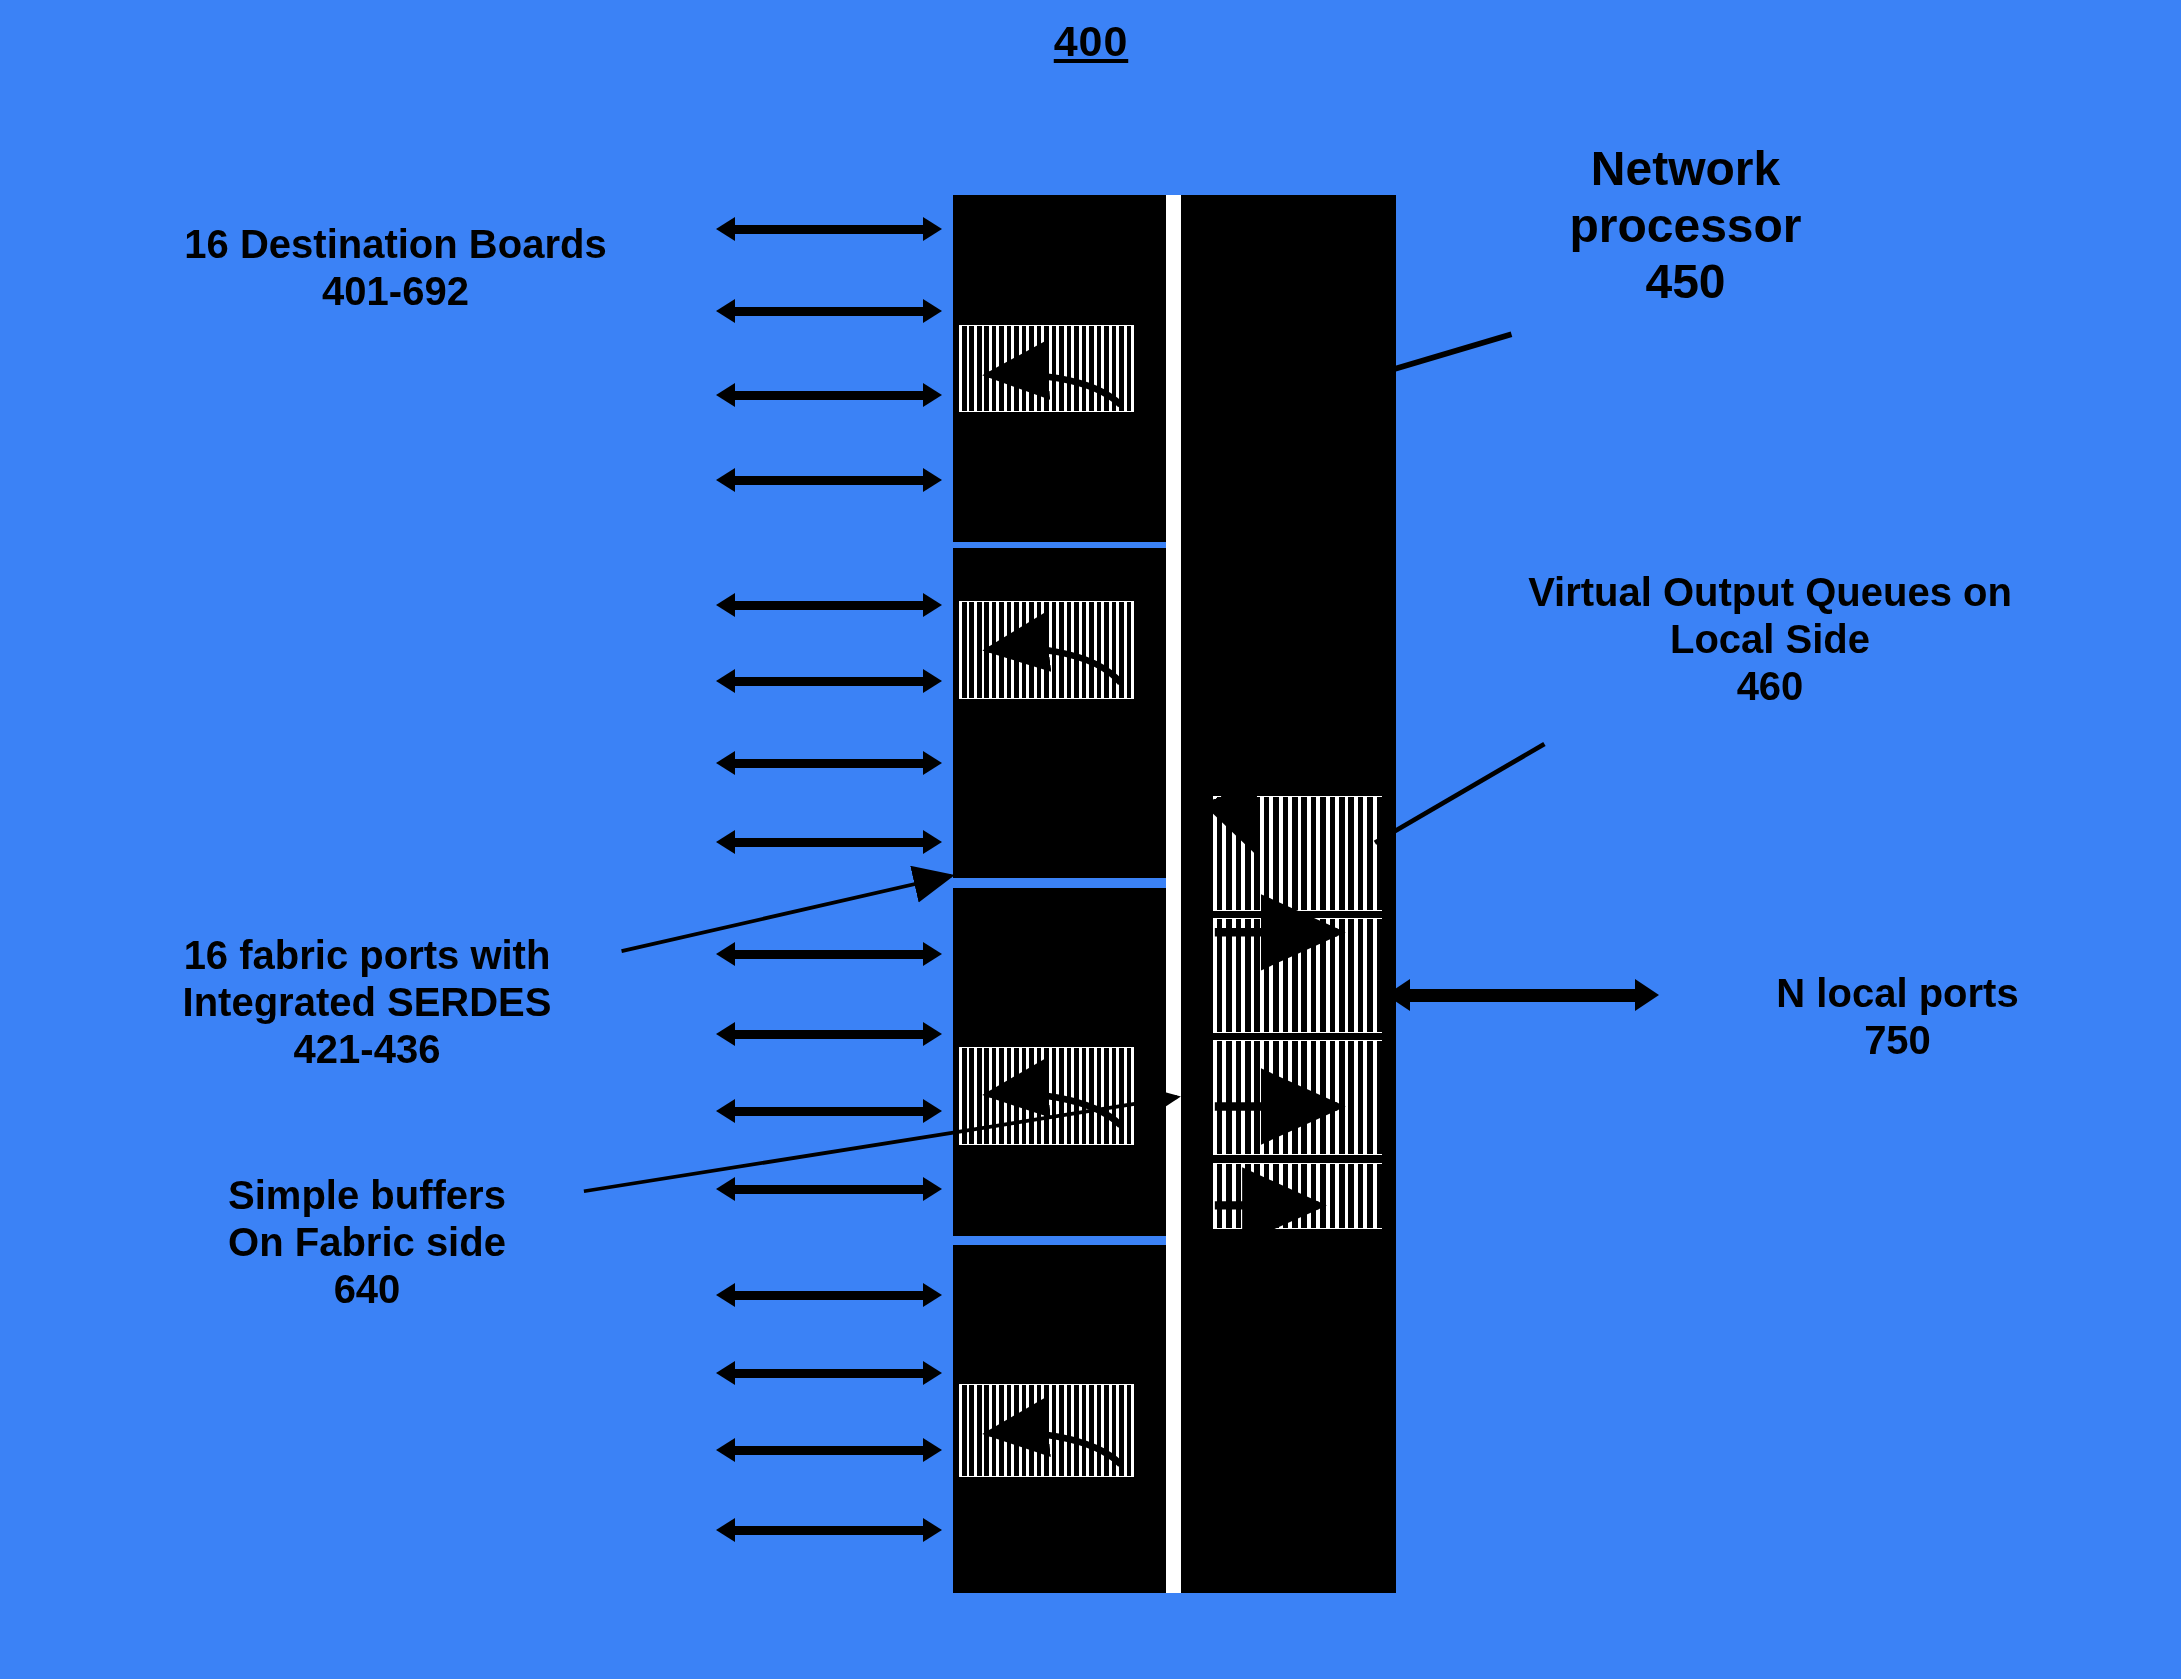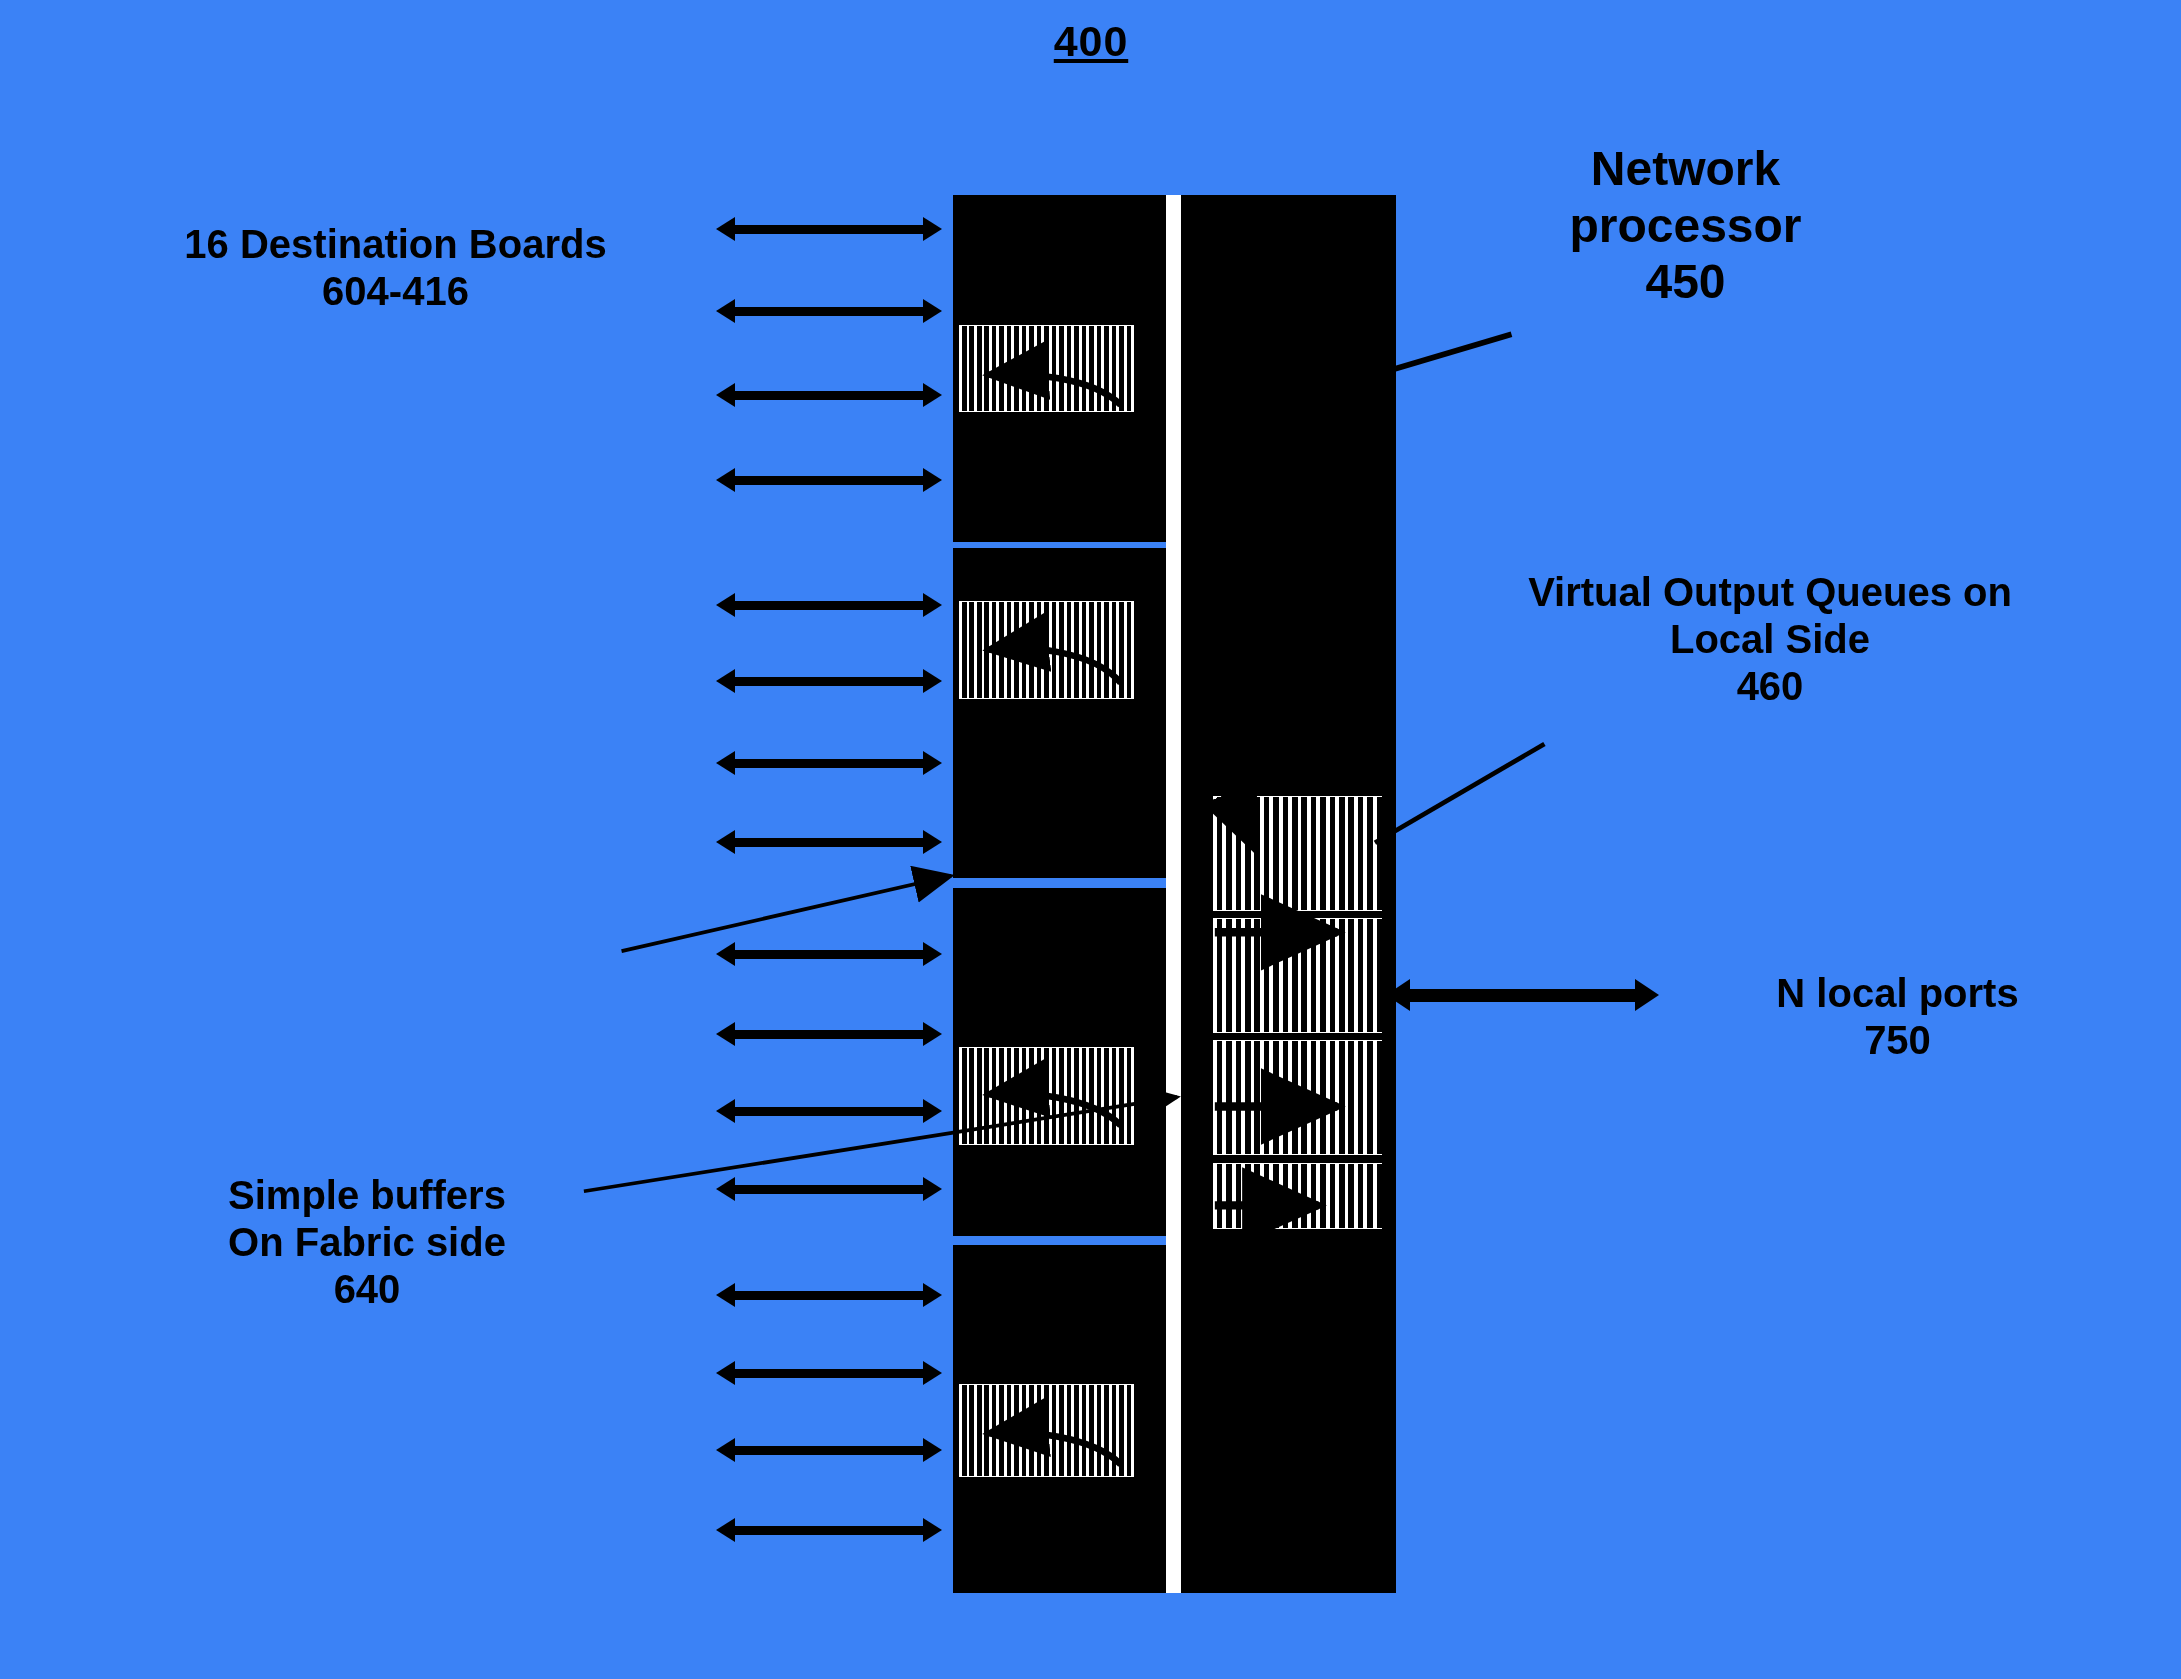--- a/index.html
+++ b/index.html
@@ -246,22 +246,25 @@
     <path d="M1190,1555 C1160,1525 1090,1518 1050,1522" stroke="#000" stroke-width="7" fill="none" marker-end="url(#flow)"></path>
 
     <path d="M1262,430 C1280,640 1285,790 1330,900" stroke="#000" stroke-width="7" fill="none" marker-end="url(#flow)"></path>
 
     <path d="M1290,990 L1420,990" stroke="#000" stroke-width="9" fill="none" marker-end="url(#flow)"></path>
     <path d="M1290,1175 L1420,1175" stroke="#000" stroke-width="9" fill="none" marker-end="url(#flow)"></path>
     <path d="M1290,1280 L1400,1280" stroke="#000" stroke-width="9" fill="none" marker-end="url(#flow)"></path>
   </svg>
 
   <div class="label" style="left:94px; top:221px; width:603px; font-size:40px; text-align:center;">16 Destination Boards
-604-416</div>
-
+401-692</div>
+
+  <div class="label" style="left:94px; top:932px; width:546px; font-size:40px; text-align:center;">16 fabric ports with
+Integrated SERDES
+421-436</div>
 
   <div class="label" style="left:141px; top:1172px; width:452px; font-size:40px; text-align:center;">Simple buffers
 On Fabric side
 640</div>
 
   <div class="label" style="left:1488px; top:141px; width:395px; font-size:48px; text-align:center;">Network
 processor
 450</div>
 
   <div class="label" style="left:1412px; top:569px; width:716px; font-size:40px; text-align:center;">Virtual Output Queues on

